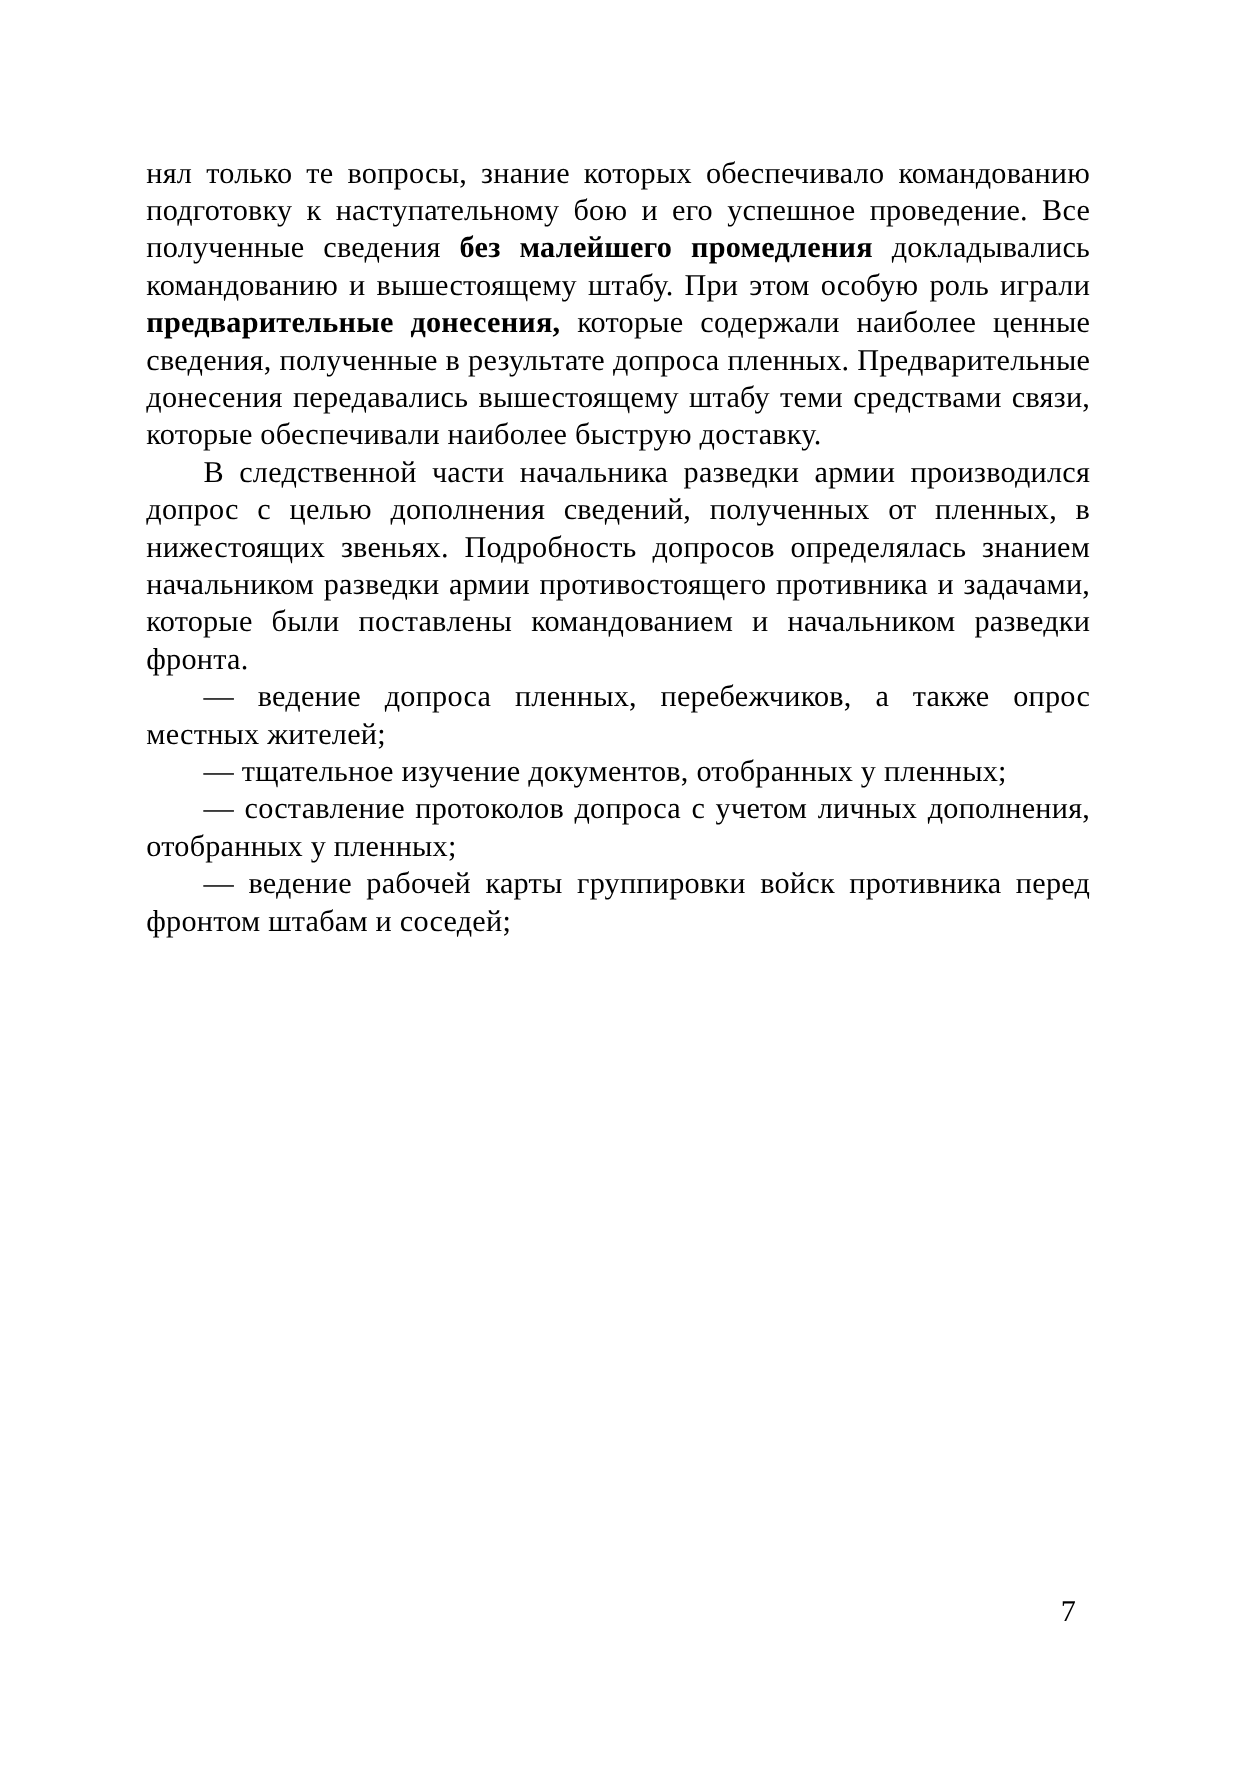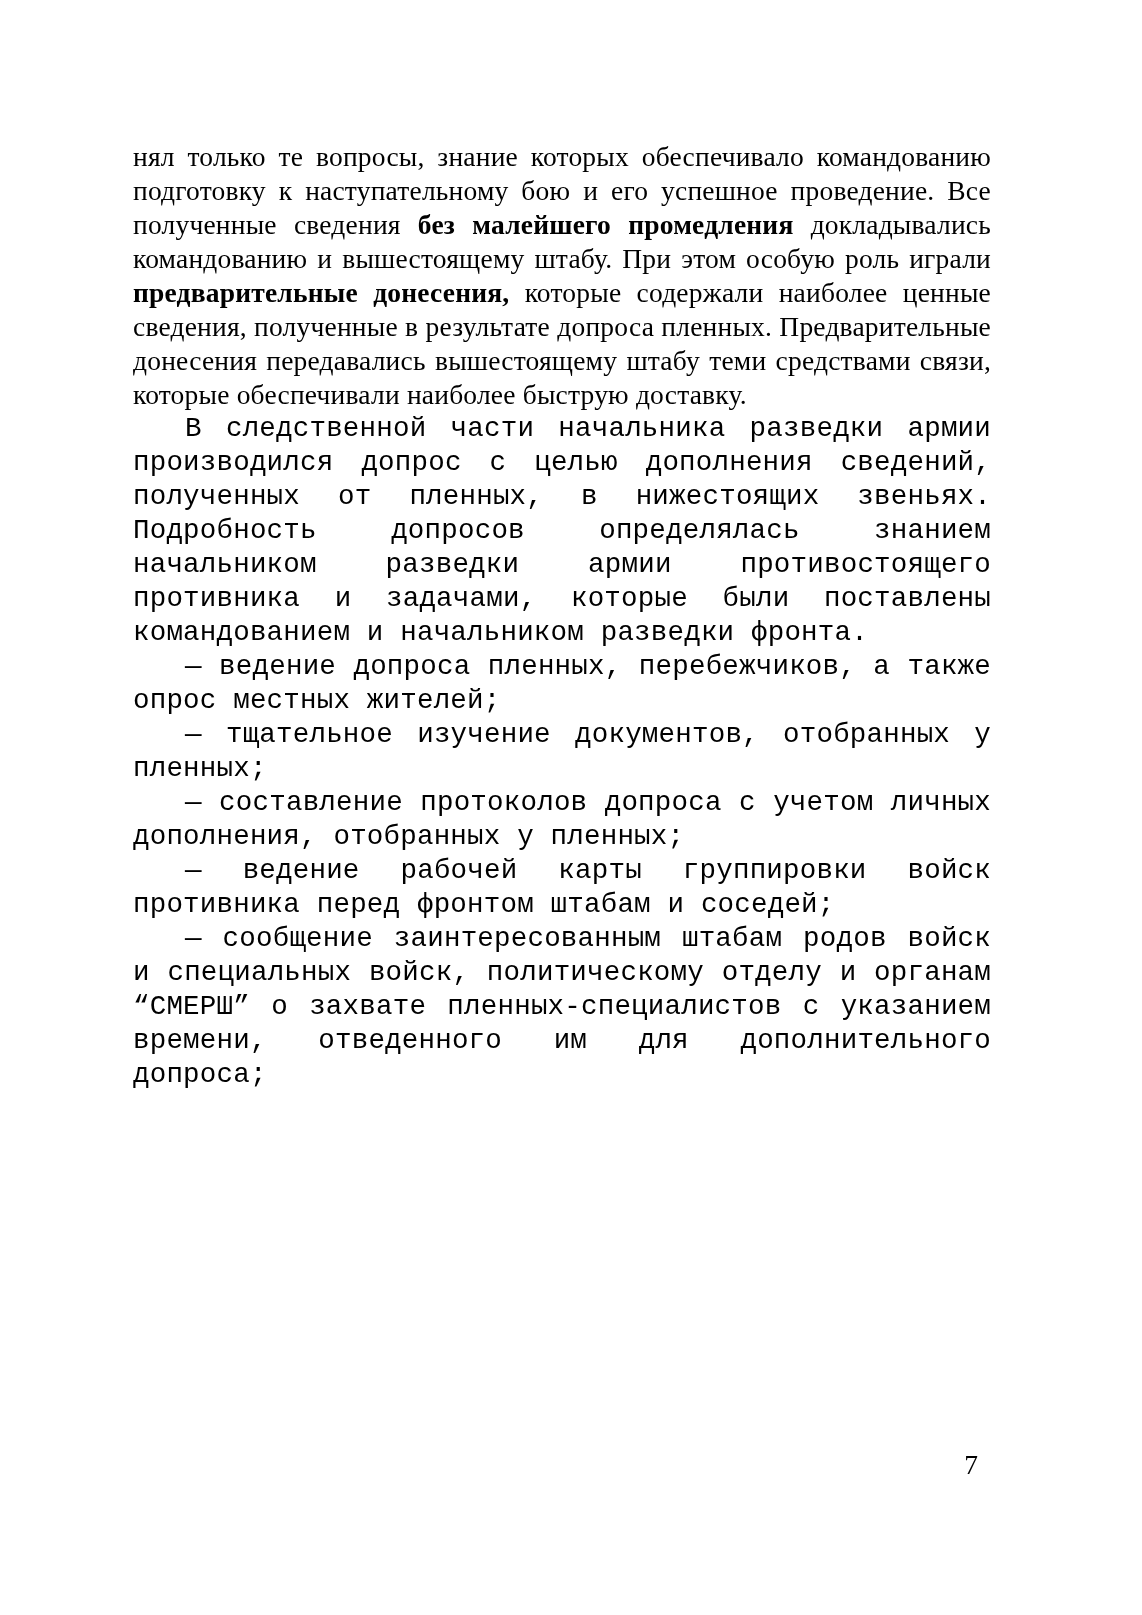--- a/index.html
+++ b/index.html
@@ -25,21 +25,20 @@
     font-size: 27.5px;
     line-height: 34px;
     text-align: justify;
     letter-spacing: 0.2px;
   }
   .text-block p {
     margin: 0;
   }
   p.indent {
     text-indent: 52px;
-    font-family: Liberation Mono, monospace;
   }
   .bold {
     font-weight: bold;
     margin-top: 32px;
   }
   .page-number {
     position: absolute;
     top: 1448px;
     left: 133px;
     width: 845px;
@@ -59,19 +58,18 @@
       <span>нял только те вопросы, знание которых обеспечивало командованию подготовку к наступательному бою и его успешное проведение. Все полученные сведения </span><span class="bold">без малейшего промедления</span><span> докладывались командованию и вышестоящему штабу. При этом особую роль играли </span><span class="bold">предварительные донесения,</span><span> которые содержали наиболее ценные сведения, полученные в результате допроса пленных. Предварительные донесения передавались вышестоящему штабу теми средствами связи, которые обеспечивали наиболее быструю доставку.</span>
     </p>
 
     <p class="para indent">В следственной части начальника разведки армии производился допрос с целью дополнения сведений, полученных от пленных, в нижестоящих звеньях. Подробность допросов определялась знанием начальником разведки армии противостоящего противника и задачами, которые были поставлены командованием и начальником разведки фронта.</p>
 
 
     <p class="para indent">— ведение допроса пленных, перебежчиков, а также опрос местных жителей;</p>
     <p class="para indent">— тщательное изучение документов, отобранных у пленных;</p>
     <p class="para indent">— составление протоколов допроса с учетом личных дополнения, отобранных у пленных;</p>
     <p class="para indent">— ведение рабочей карты группировки войск противника перед фронтом штабам и соседей;</p>
-    <p class="para indent">— сообщение заинтересованным штабам родов войск и специальных войск, политическому отделу и органам “СМЕРШ” о захвате пленных-специалистов с указанием времени, отведенного им для дополнительного допроса;</p>
 
   </div>
 
   <div class="page-number">7</div>
 
 </div>
 
 </body></html>

